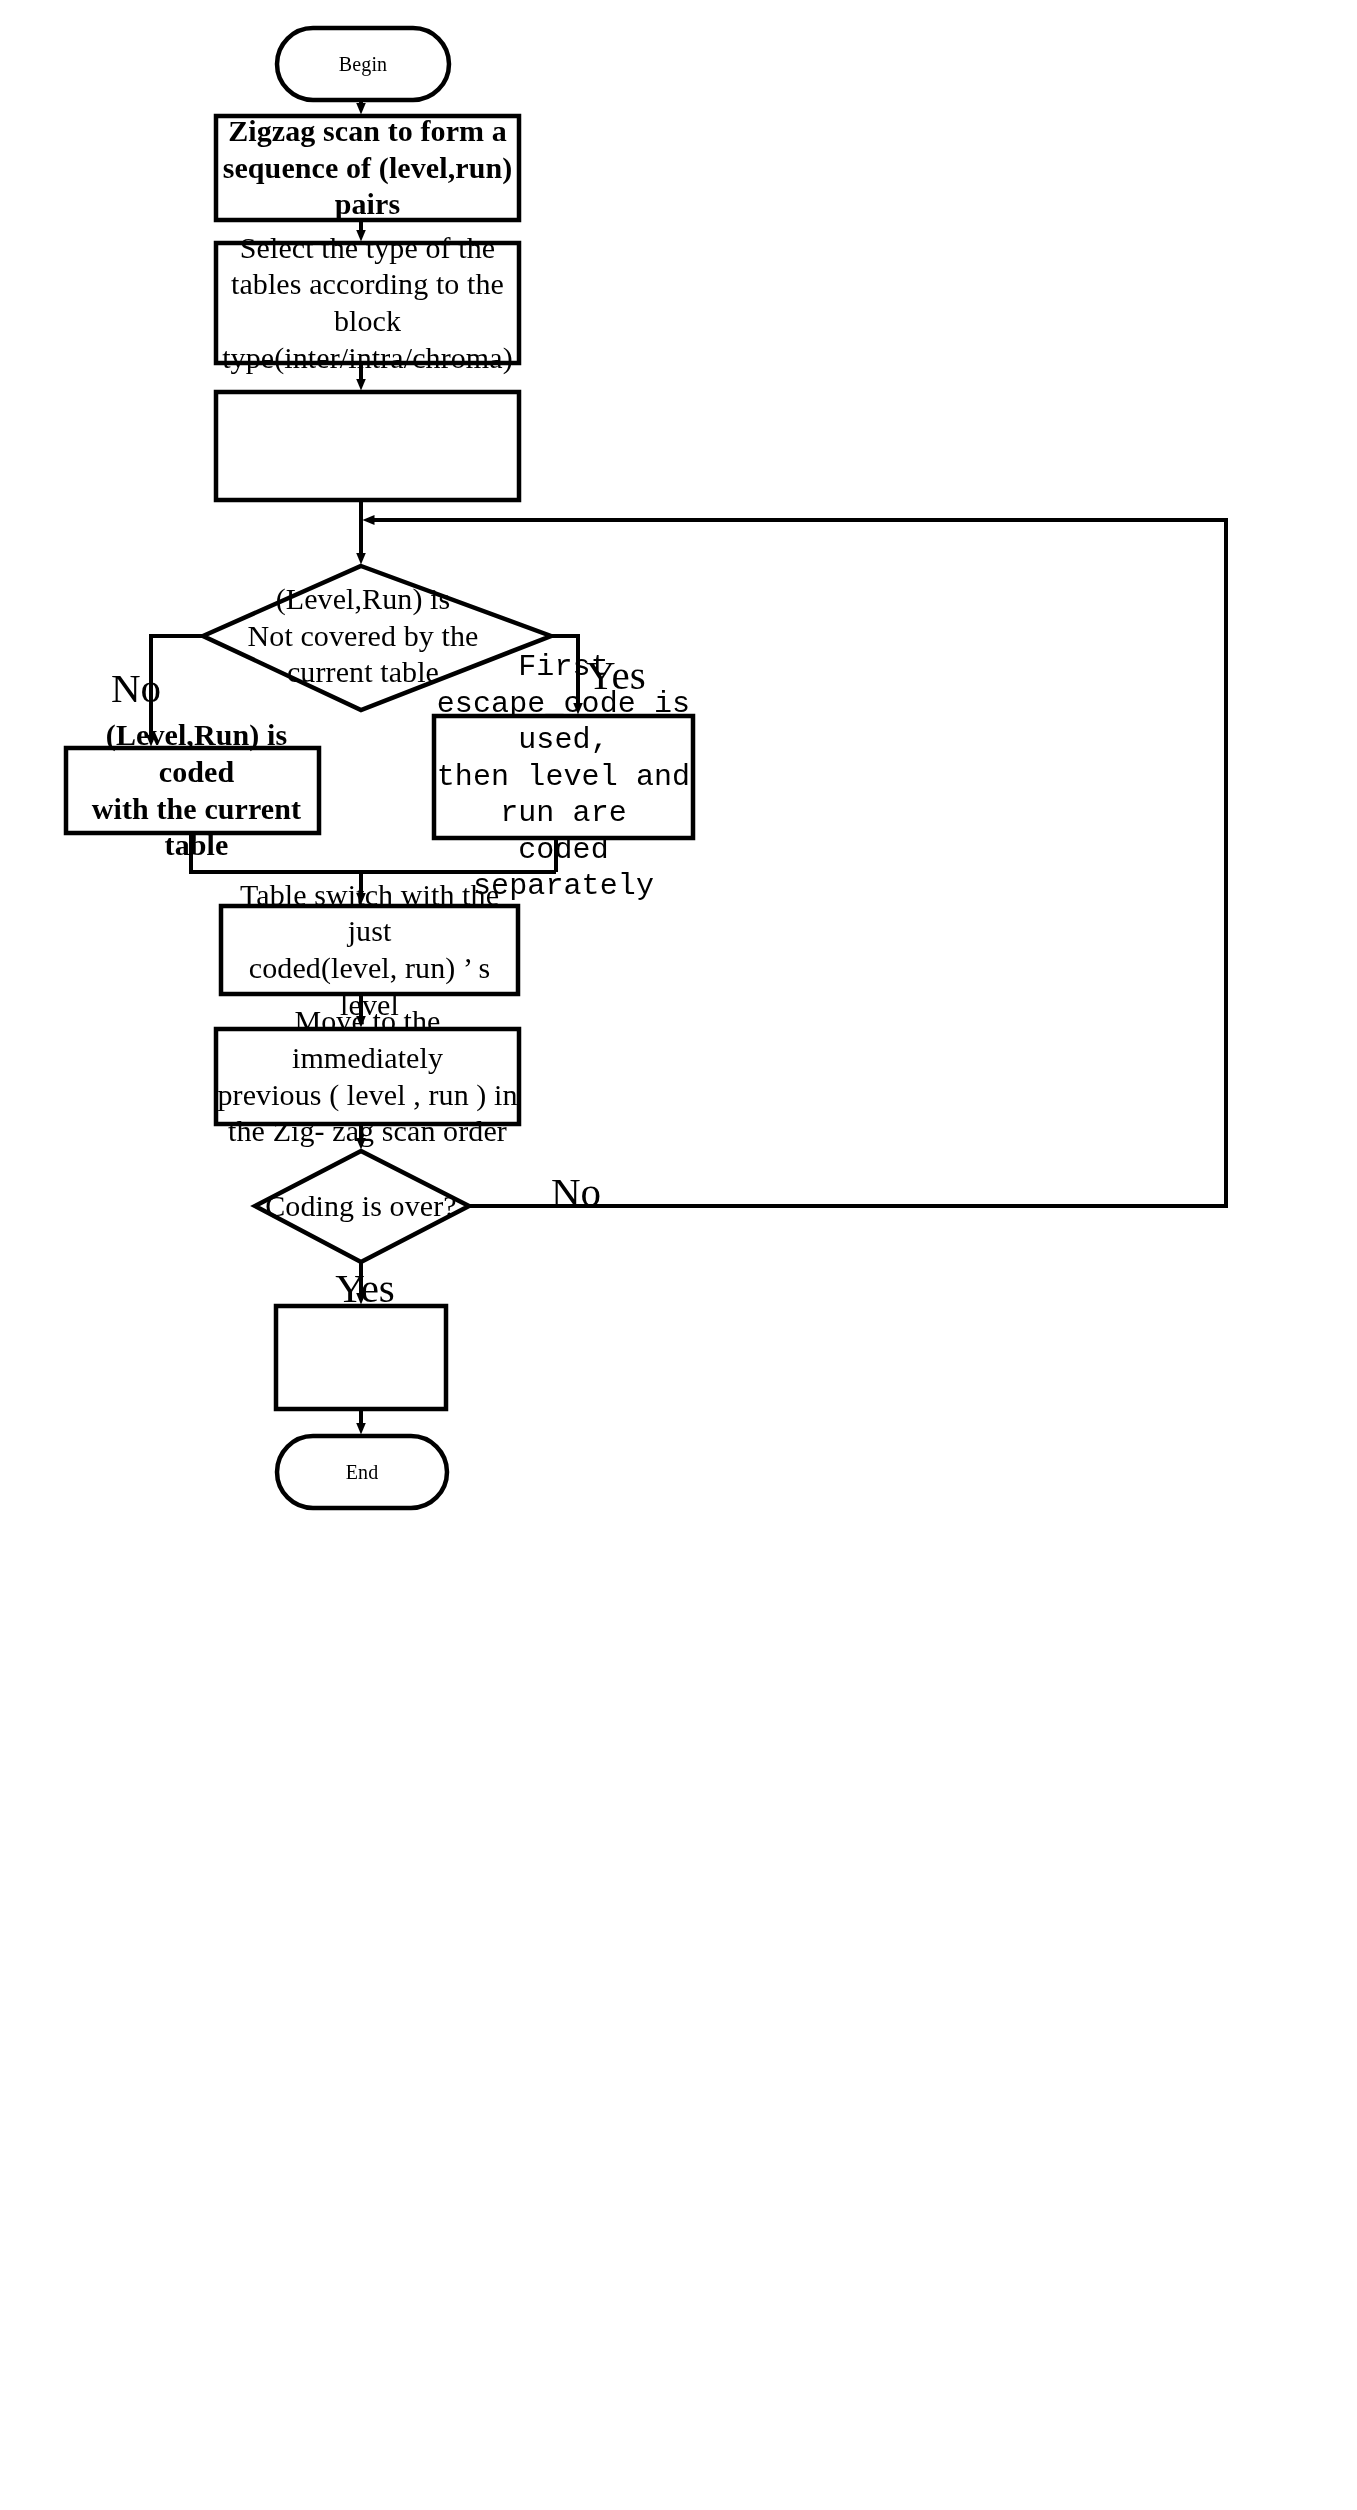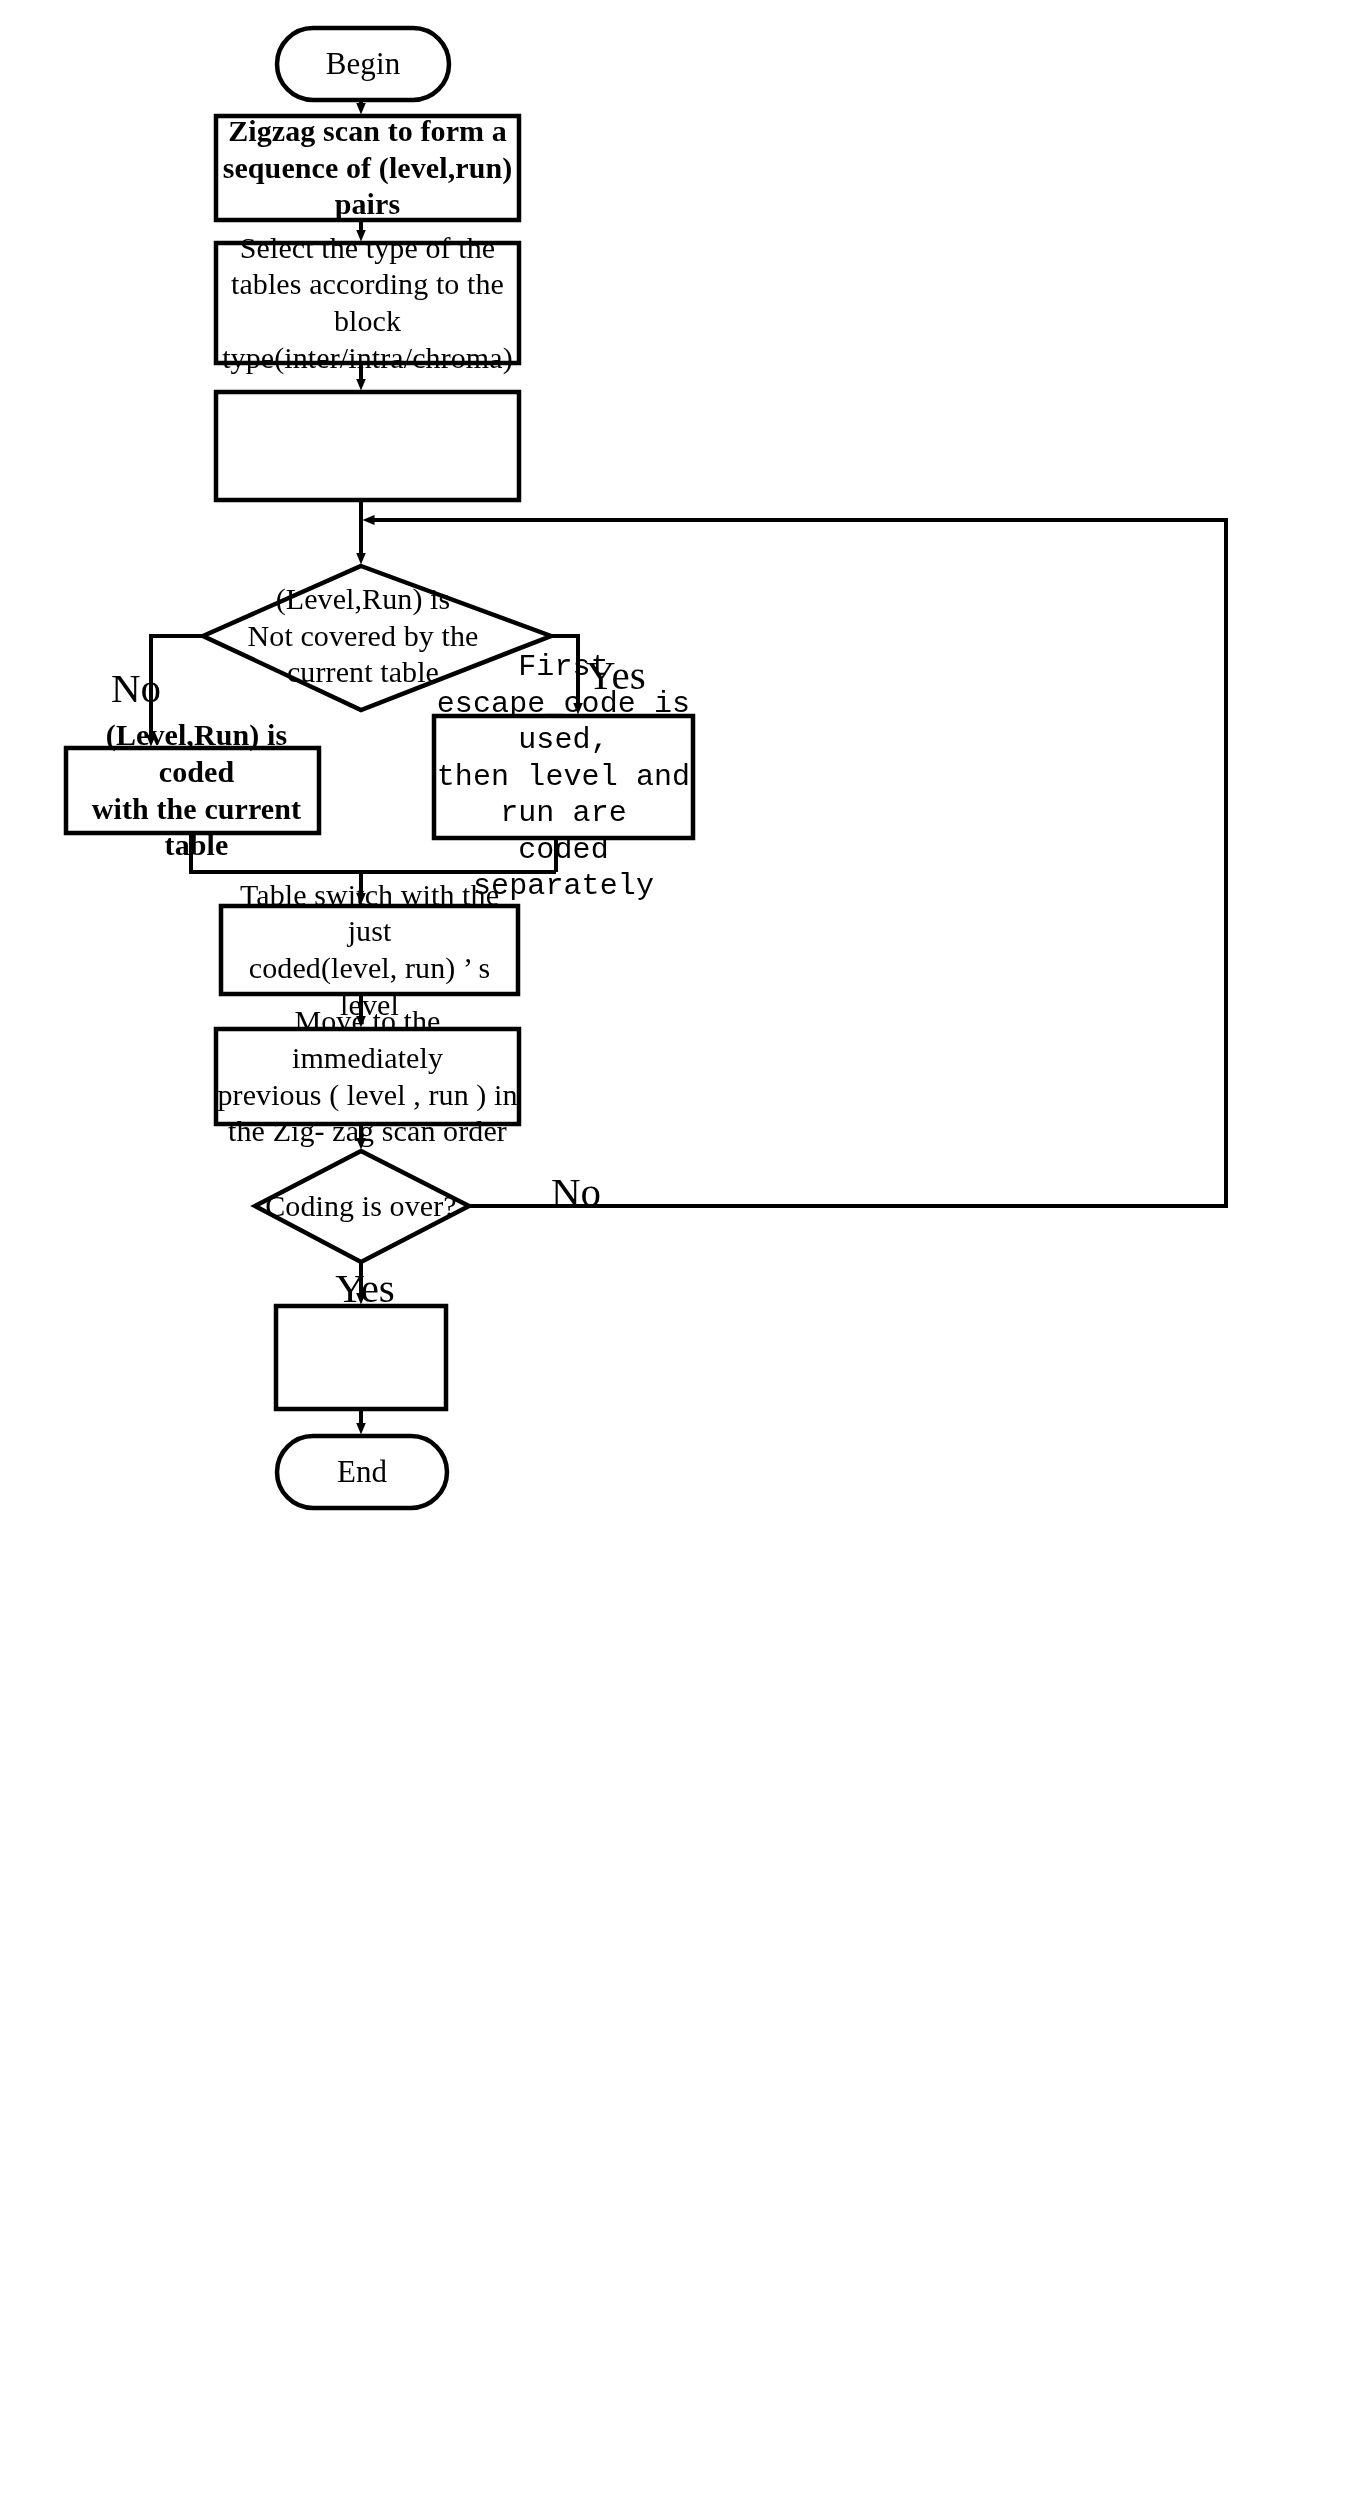--- a/index.html
+++ b/index.html
@@ -36,21 +36,21 @@
     letter-spacing: 0.1px;
     pointer-events: none;
     white-space: pre-line;
   }
   .edge-label {
     position: absolute;
     font-size: 41px;
     text-align: center;
     line-height: 1;
   }
-  .terminal-text { font-size: 31px; }
+  .terminal-text { font-size: 20px; }
   .diamond-text  { font-size: 30px; }
 </style>
 </head>
 <body>
 
 <div id="stage">
 
   <svg id="flow-svg" viewBox="0 0 1357 2510">
     <defs>
       <marker id="arrow" markerWidth="12" markerHeight="12" refX="7.5" refY="5" orient="auto" markerUnits="userSpaceOnUse">

